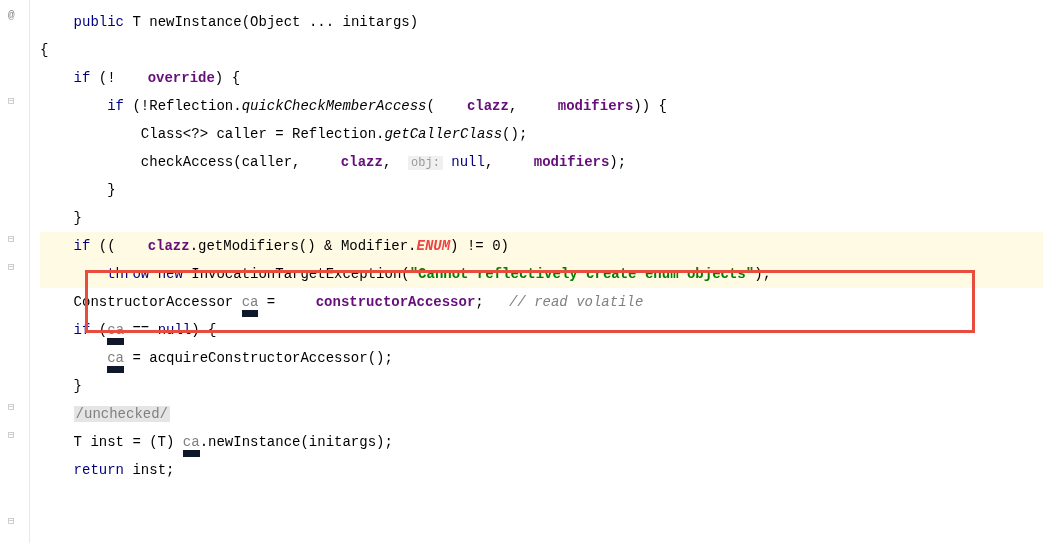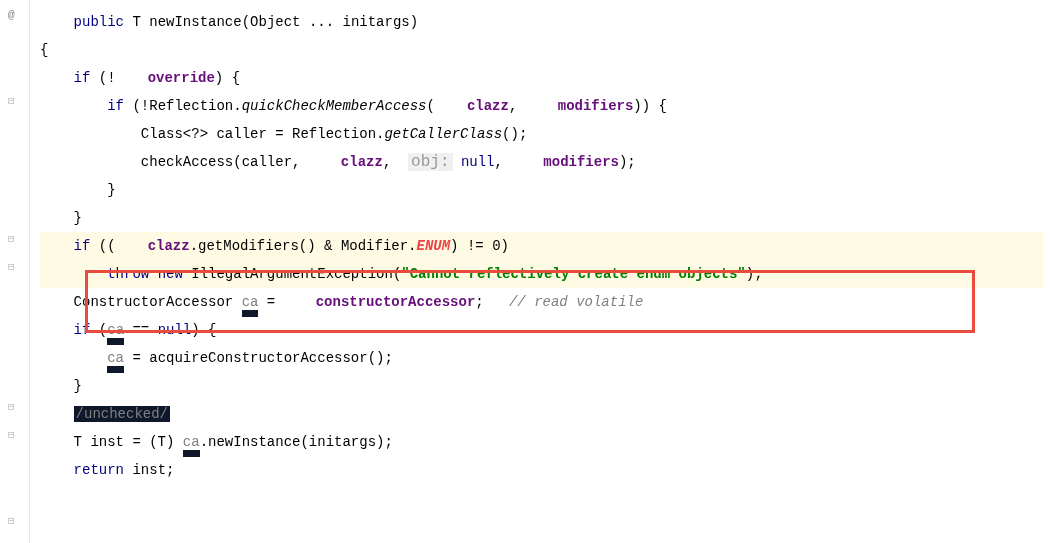--- a/index.html
+++ b/index.html
@@ -52,22 +52,22 @@
       width: 890px;
       height: 63px;
       pointer-events: none;
     }
     .kw { color: #000080; font-weight: normal; }
     .method-italic { font-style: italic; color: #000000; }
     .static-italic { font-style: italic; color: #ef4444; font-weight: bold; }
     .field { color: #660e7a; font-weight: bold; margin-left: 32px; }
     .string { color: #008000; font-weight: bold; }
     .comment { color: #808080; font-style: italic; }
-    .annotation-gray { background: #0f172a; color: #808080; padding: 0 2px; }
-    .param-hint { color: #999999; background: #f0f0f0; padding: 0 3px; font-size: 16px; }
+    .annotation-gray { background: #e5e5e5; color: #808080; padding: 0 2px; }
+    .param-hint { color: #999999; background: #f0f0f0; padding: 0 3px; font-size: 12px; }
     .underline-gray { color: #808080; border-bottom: 7px solid #0f172a; }
   </style>
 </head>
 <body>
 
 <div class="gutter">
   <div class="gutter-icon" style="top:9px; color:#888;">
     <span>@</span>
   </div>
   <div class="gutter-icon" style="top:94px;">⊟</div>
@@ -81,21 +81,21 @@
 <div class="code-area">
   <div class="line">    <span class="kw">public</span> <span>T</span> <span>newInstance</span><span>(Object ... initargs)</span></div>
   <div class="line"><span>{</span></div>
   <div class="line">    <span class="kw">if</span><span> (!</span><span class="field">override</span><span>) {</span></div>
   <div class="line">        <span class="kw">if</span><span> (!Reflection.</span><span class="method-italic">quickCheckMemberAccess</span><span>(</span><span class="field">clazz</span><span>, </span><span class="field">modifiers</span><span>)) {</span></div>
   <div class="line">            <span>Class&lt;?&gt; caller = Reflection.</span><span class="method-italic">getCallerClass</span><span>();</span></div>
   <div class="line">            <span>checkAccess(caller, </span><span class="field">clazz</span><span>, </span> <span class="param-hint">obj:</span> <span class="kw">null</span><span>, </span><span class="field">modifiers</span><span>);</span></div>
   <div class="line">        <span>}</span></div>
   <div class="line">    <span>}</span></div>
   <div class="line highlight-bg">    <span class="kw">if</span><span> ((</span><span class="field">clazz</span><span>.getModifiers() &amp; Modifier.</span><span class="static-italic">ENUM</span><span>) != </span><span>0</span><span>)</span></div>
-  <div class="line highlight-bg">        <span class="kw">throw new</span><span> IllegalArgumentException(</span><span class="string">"Cannot reflectively create enum objects"</span><span>);</span></div>
+  <div class="line highlight-bg">        <span class="kw">throw new</span><span> InvocationTargetException(</span><span class="string">"Cannot reflectively create enum objects"</span><span>);</span></div>
   <div class="line">    <span>ConstructorAccessor </span><span class="underline-gray">ca</span><span> = </span><span class="field">constructorAccessor</span><span>;   </span><span class="comment">// read volatile</span></div>
   <div class="line">    <span class="kw">if</span><span> (</span><span class="underline-gray">ca</span><span> == </span><span class="kw">null</span><span>) {</span></div>
   <div class="line">        <span class="underline-gray">ca</span><span> = acquireConstructorAccessor();</span></div>
   <div class="line">    <span>}</span></div>
   <div class="line">    <span class="annotation-gray">/unchecked/</span></div>
   <div class="line">    <span>T inst = (T) </span><span class="underline-gray">ca</span><span>.newInstance(initargs);</span></div>
   <div class="line">    <span class="kw">return</span><span> inst;</span></div>
   <div class="line"></div>
 </div>
 

